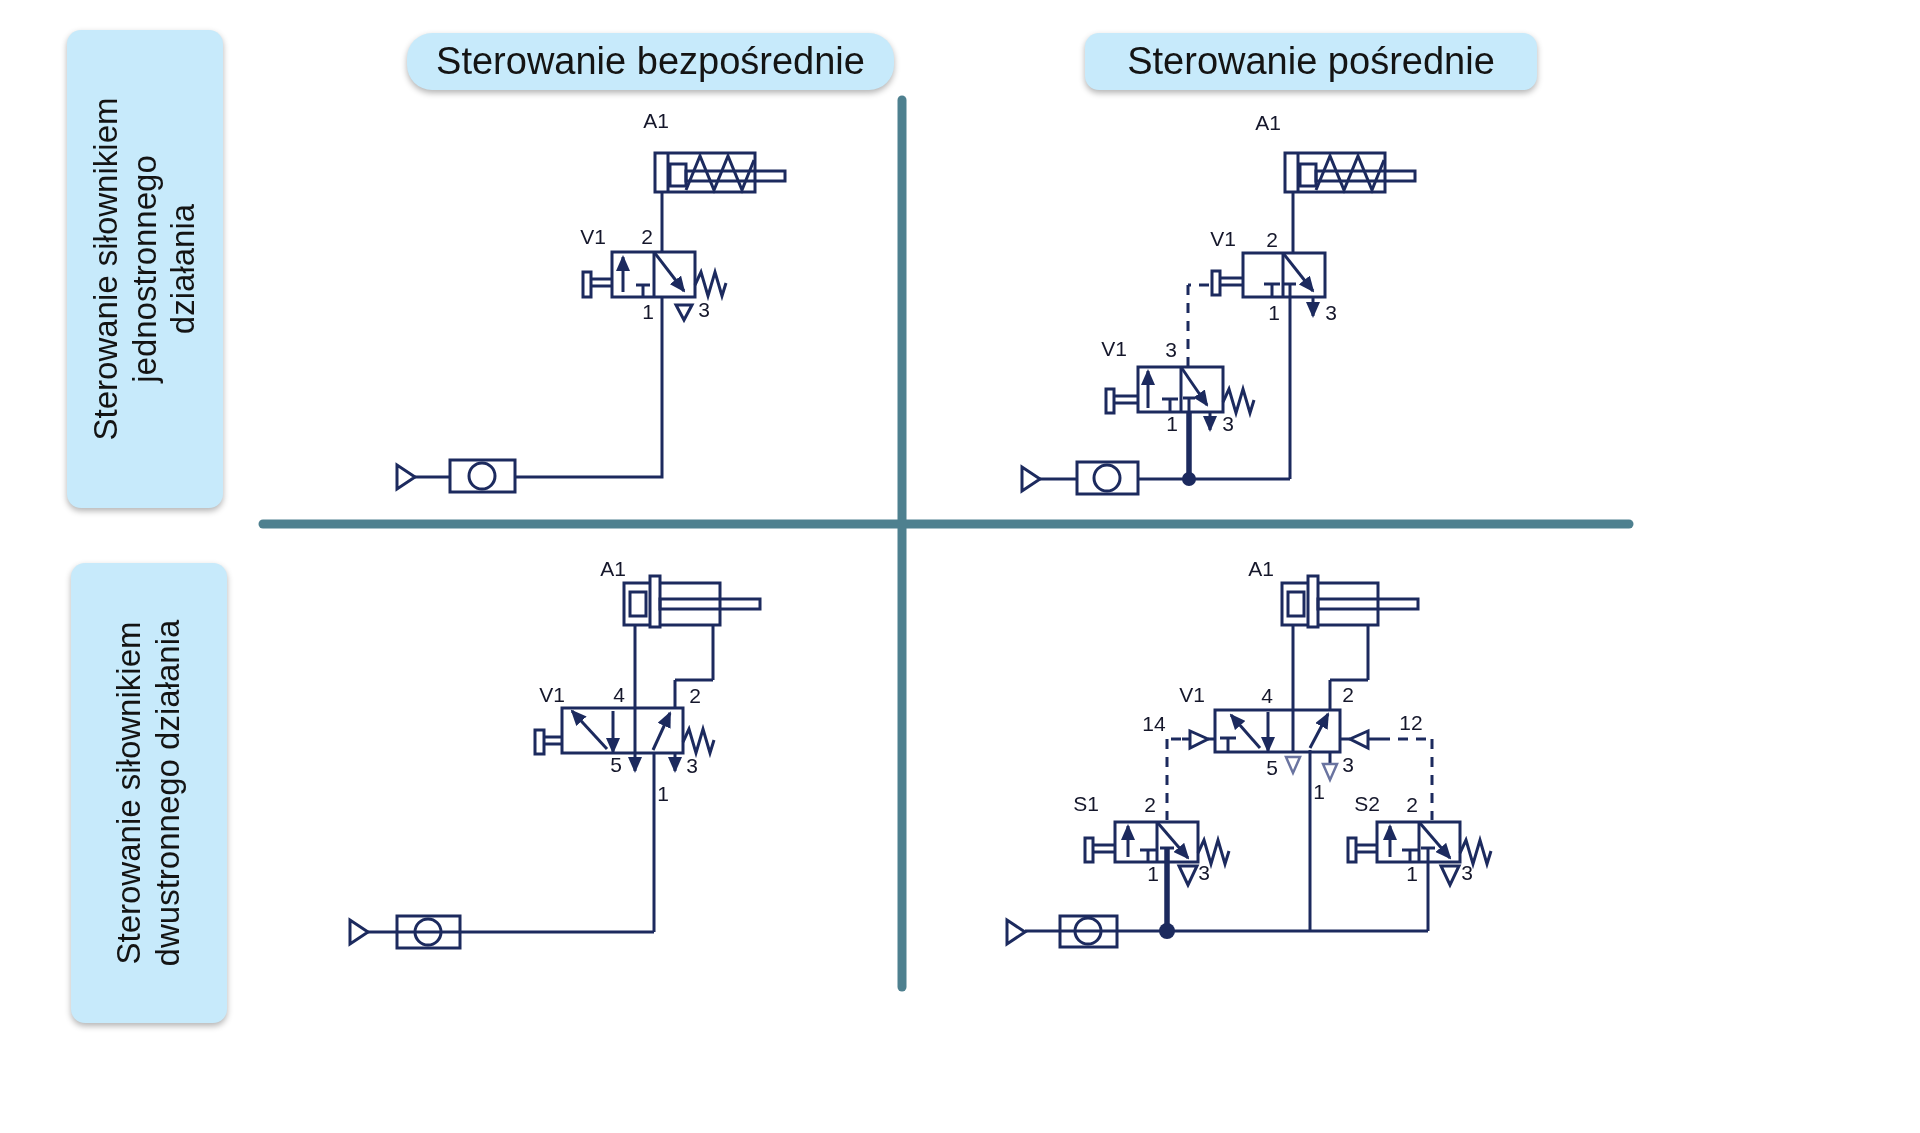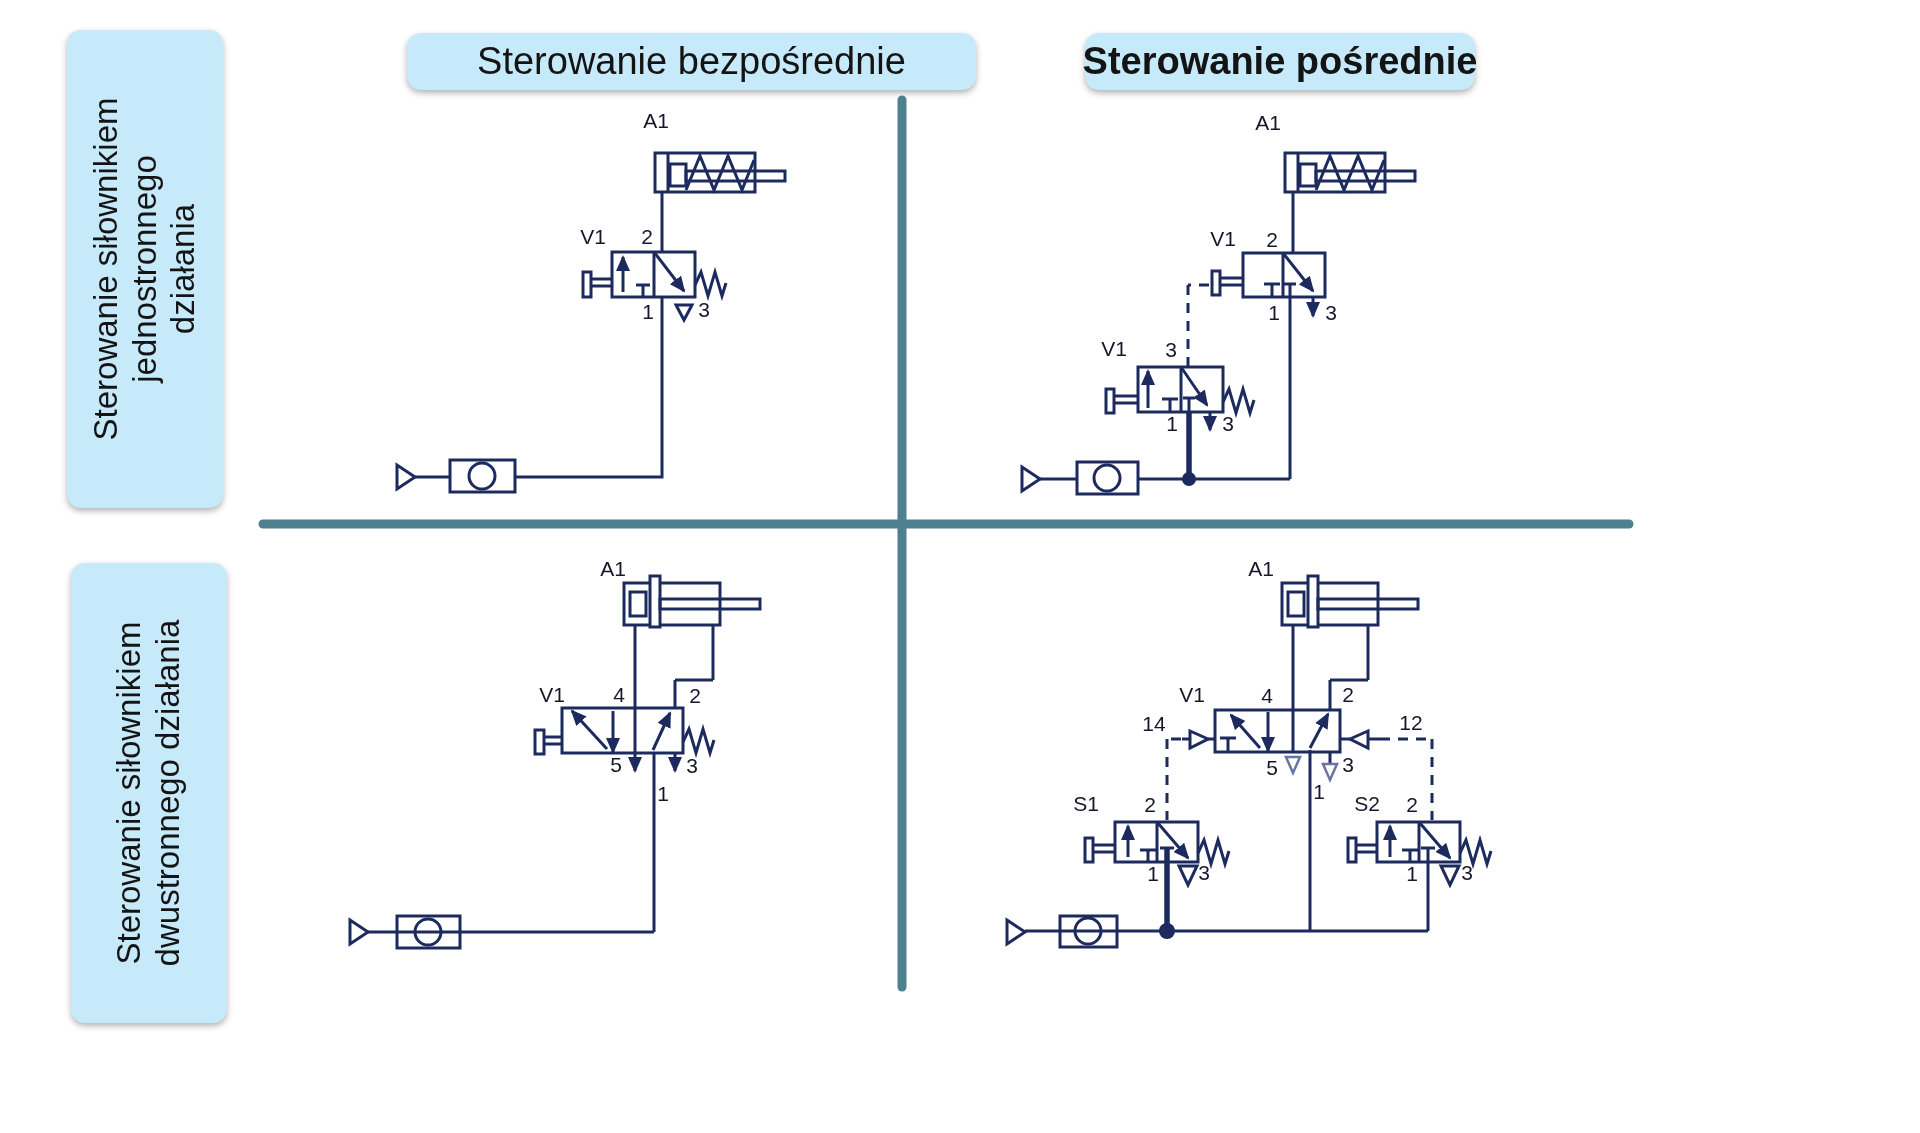--- a/index.html
+++ b/index.html
@@ -18,24 +18,24 @@
   .dash{stroke:#1c2a5e;stroke-width:3;fill:none;stroke-dasharray:10 8;}
   .lite{stroke:#6a74a0;stroke-width:2.5;fill:#ffffff;}
   .dot{fill:#1c2a5e;stroke:none;}
   .divline{stroke:#4e808f;stroke-width:9;stroke-linecap:round;fill:none;}
 </style>
 </head>
 <body>
 
 <div id="stage">
 
-  <div class="bubble col-title" style="left:407px;top:33px;width:569px;height:57px;">
+  <div class="bubble col-title" style="left:407px;top:33px;width:487px;height:57px;border-radius:25px;">
     <span>Sterowanie bezpośrednie</span>
   </div>
-  <div class="bubble col-title" style="left:1085px;top:33px;width:390px;height:57px;font-weight:bold;">
+  <div class="bubble col-title" style="left:1085px;top:33px;width:452px;height:57px;">
     <span>Sterowanie pośrednie</span>
   </div>
 
   <div class="bubble row-label" style="left:67px;top:30px;width:156px;height:478px;">
     <div class="rot">
       <div>Sterowanie siłownikiem</div>
       <div>jednostronnego</div>
       <div>działania</div>
     </div>
   </div>

